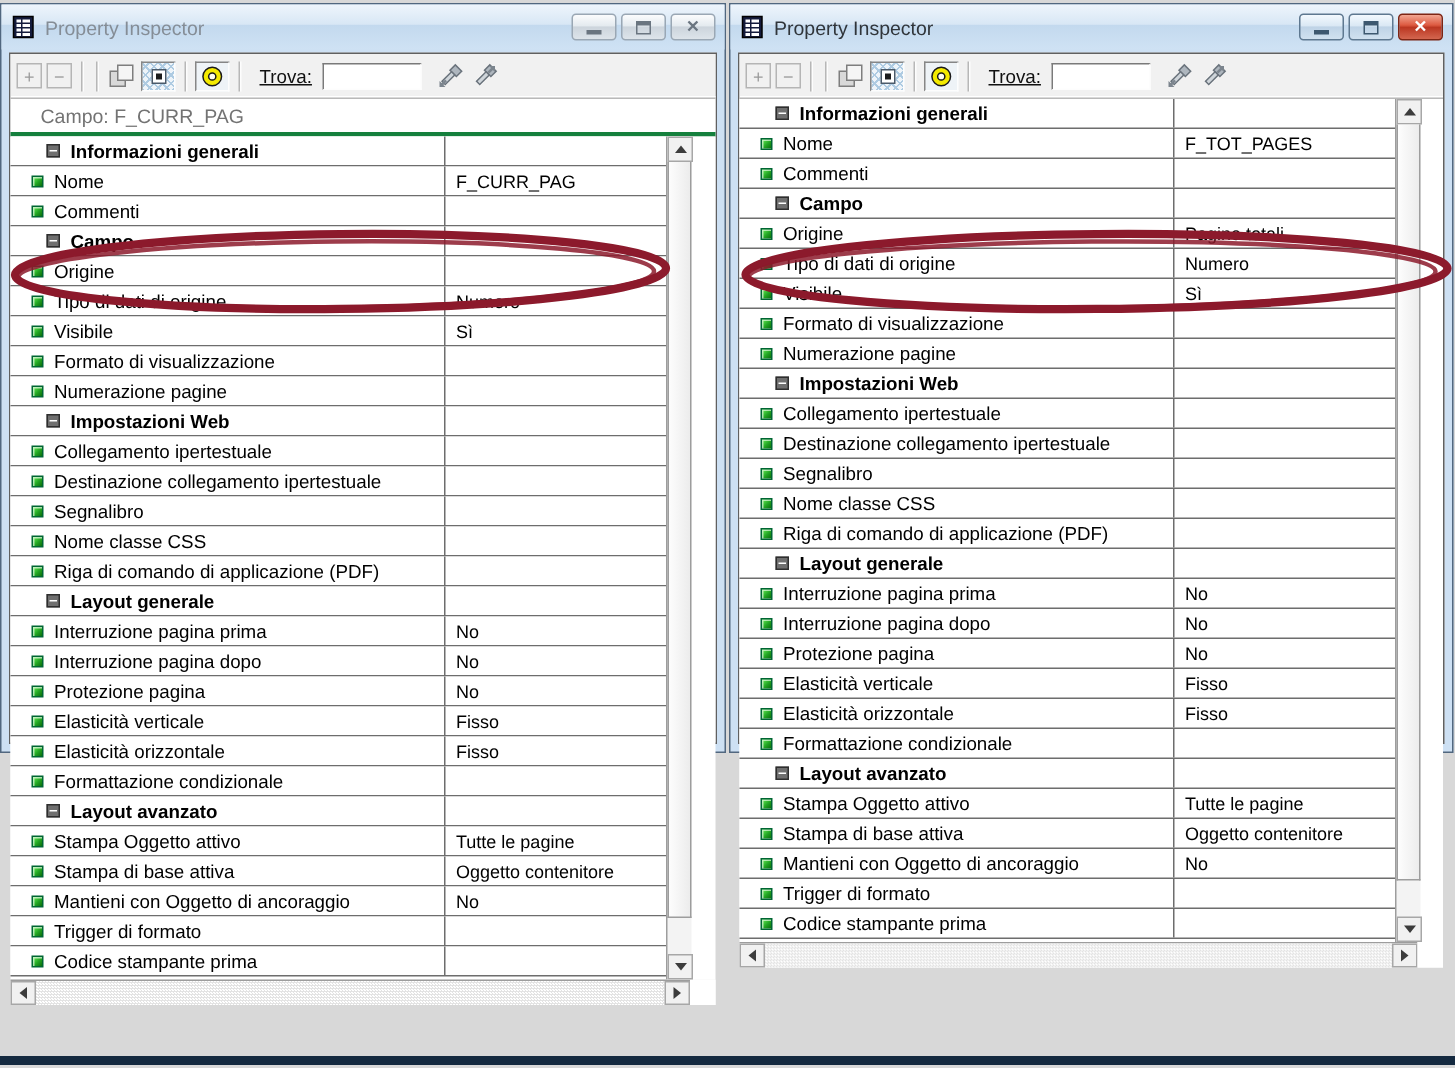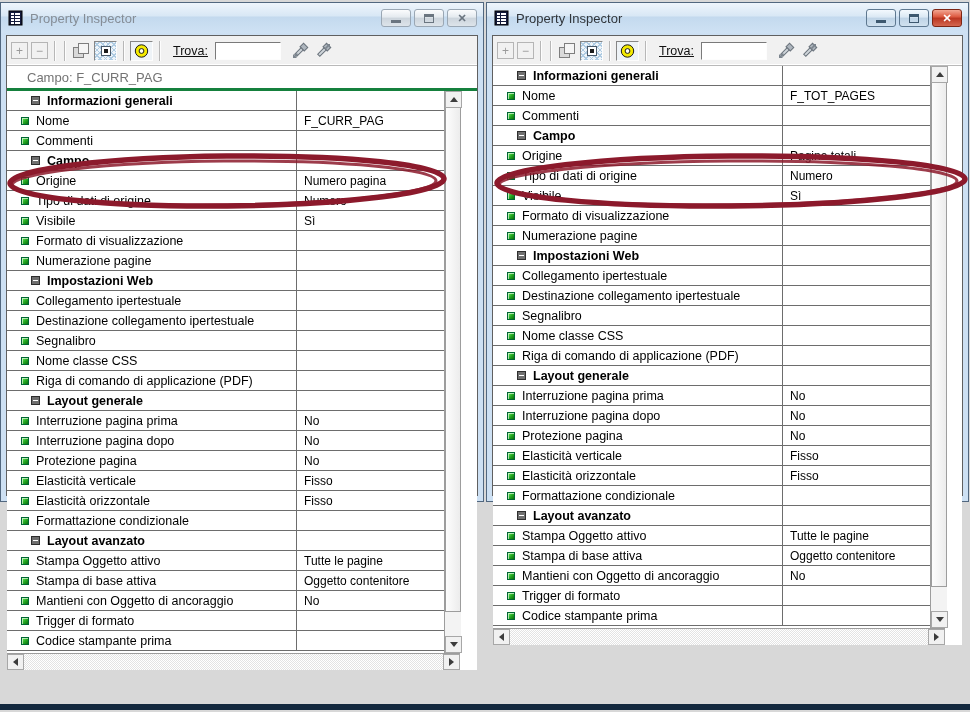--- a/index.html
+++ b/index.html
@@ -196,21 +196,20 @@
               <span class="minus-box"></span>
               <span>Campo</span>
             </div>
             <div class="pval"></div>
           </div>
           <div class="prow">
             <div class="pname">
               <span class="green-box"></span>
               <span>Origine</span>
             </div>
-            <div class="pval">Numero pagina</div>
           </div>
           <div class="prow">
             <div class="pname">
               <span class="green-box"></span>
               <span>Tipo di dati di origine</span>
             </div>
             <div class="pval">Numero</div>
           </div>
           <div class="prow">
             <div class="pname">

